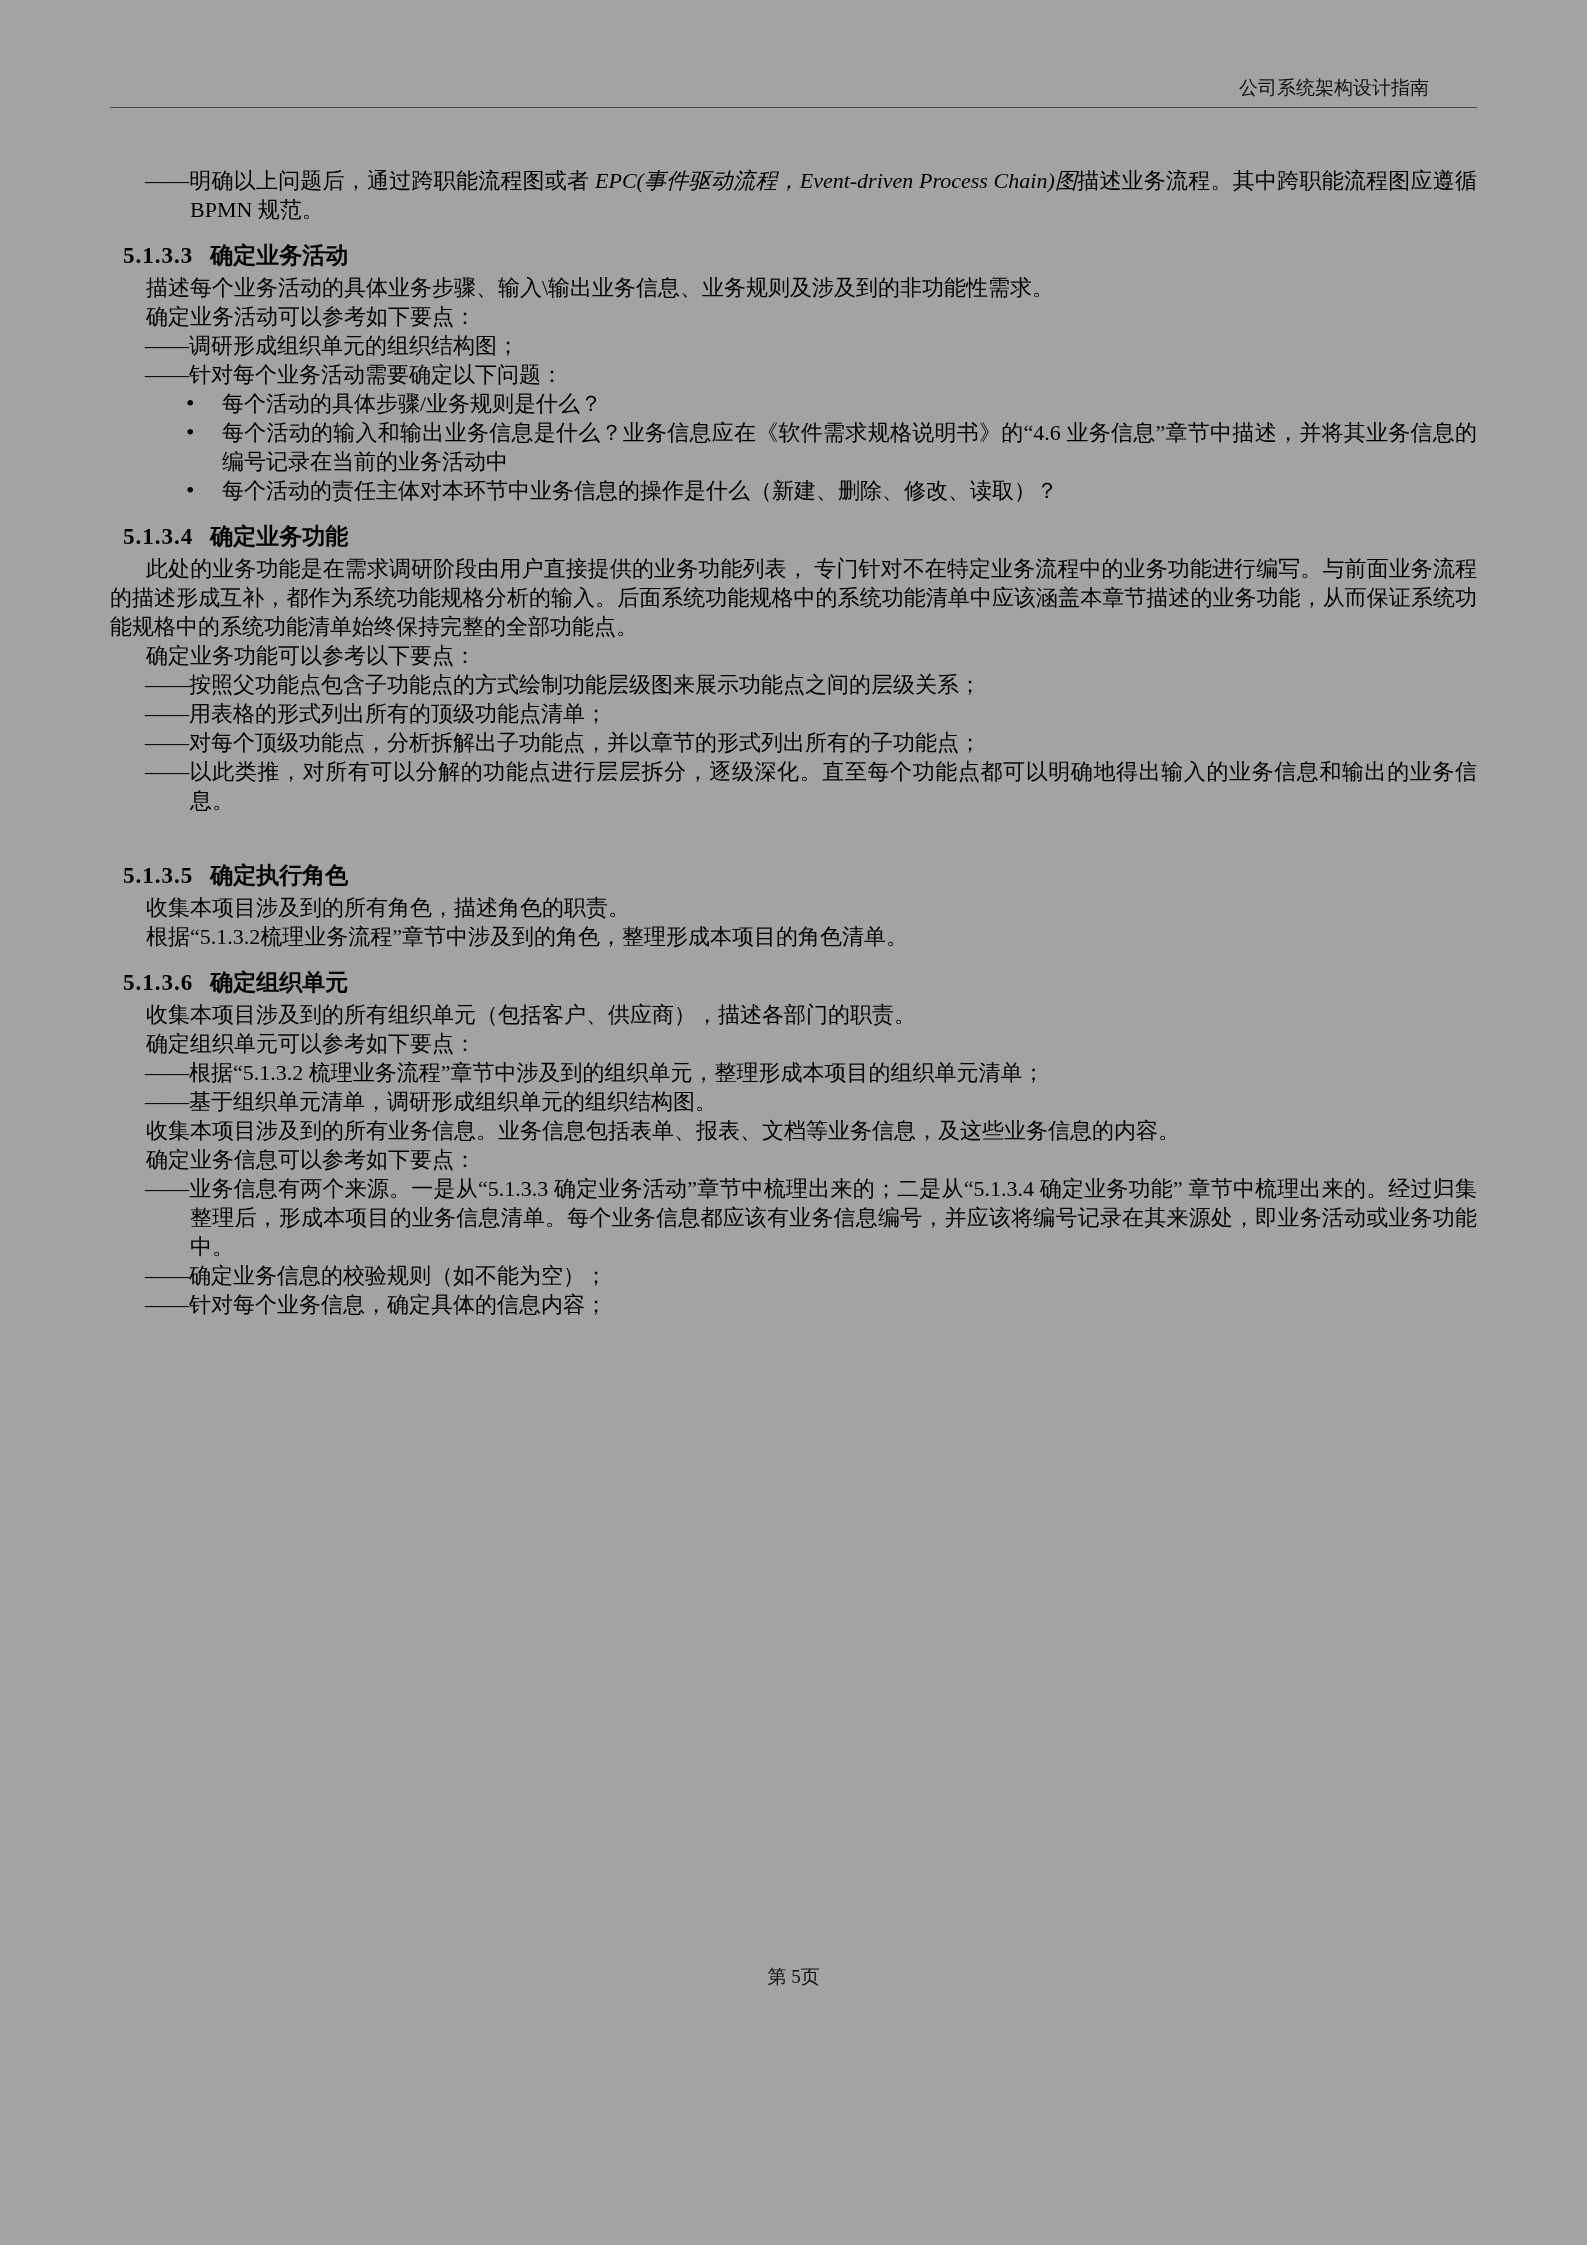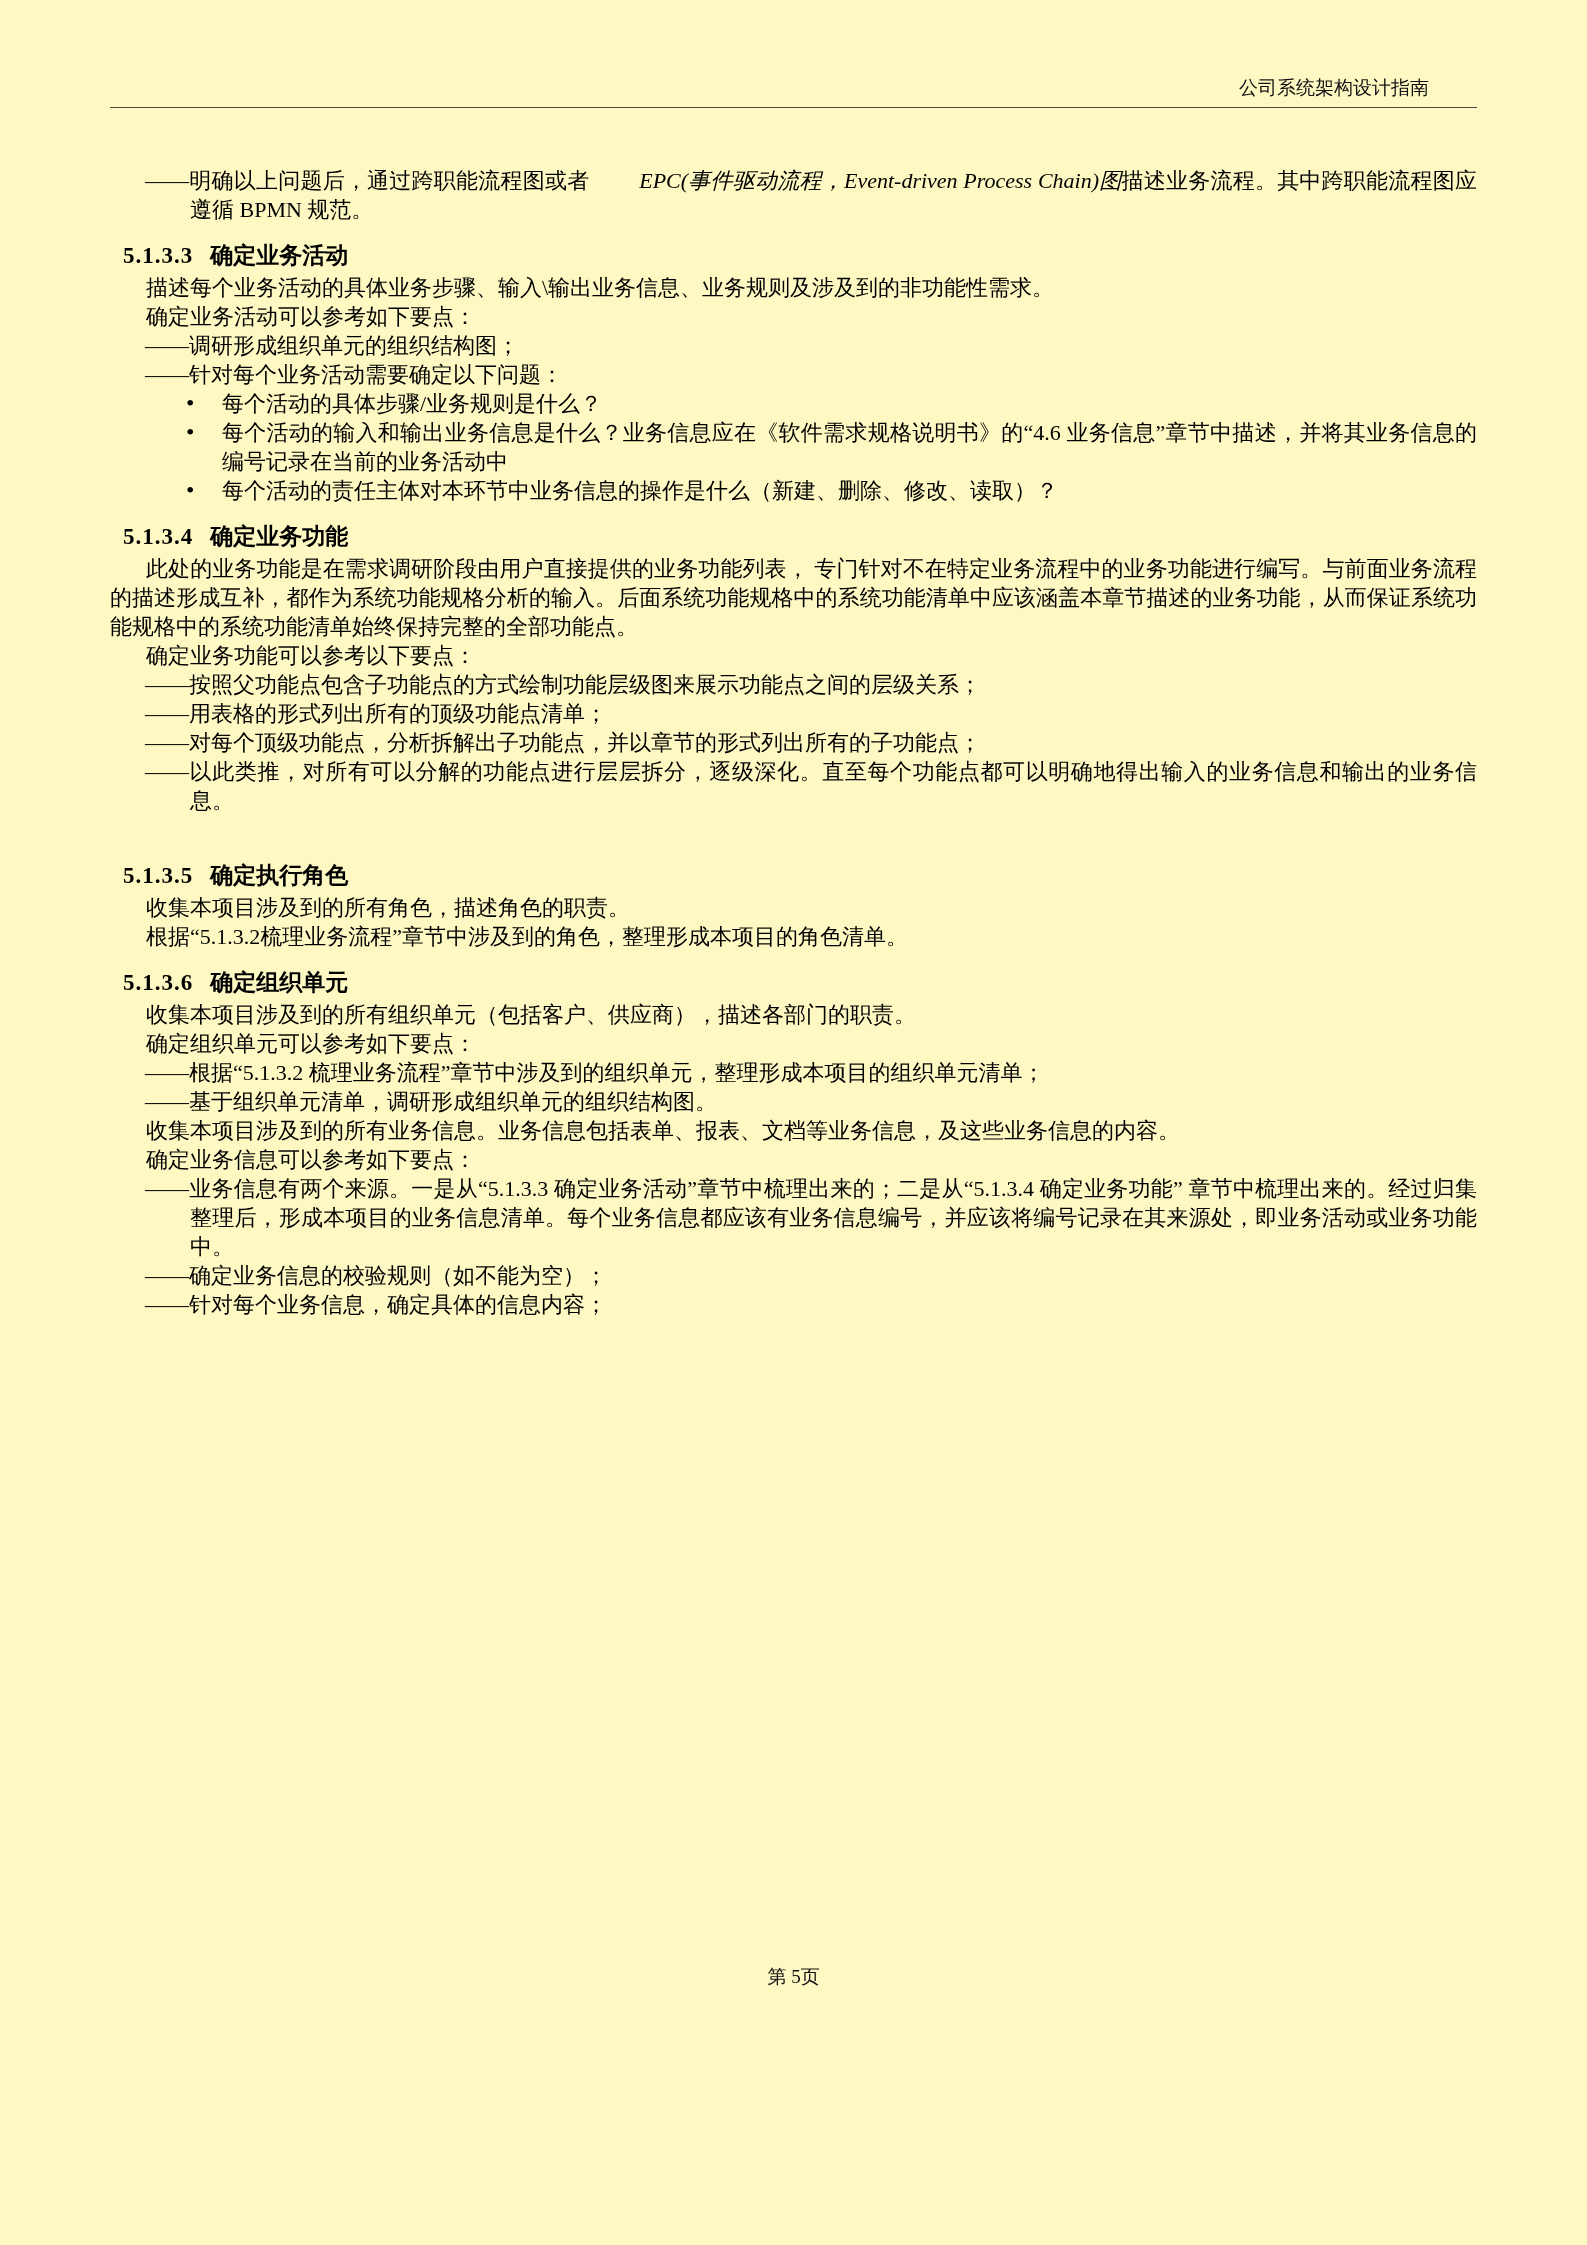--- a/index.html
+++ b/index.html
@@ -2,21 +2,21 @@
 <html><head>
 <meta charset="utf-8">
 <style>
   * { margin: 0; padding: 0; box-sizing: border-box; }
   html, body { background: #e8e8e8; }
   .page {
     position: relative;
     width: 1587px;
     height: 2245px;
     margin: 0 auto;
-    background: #fef9c3;
+    background: #a3a3a3;
     font-family: "Liberation Serif", "DejaVu Serif", serif;
     color: #000000;
     overflow: hidden;
   }
   .page-header {
     position: absolute;
     top: 76px;
     left: 110px;
     right: 110px;
     text-align: right;
@@ -61,21 +61,21 @@
     line-height: 30px;
     margin: 16px 0 2px 13px;
     text-align: left;
   }
   .heading .num {
     font-family: "Liberation Serif", "DejaVu Serif", serif;
     font-weight: 600;
     letter-spacing: 1px;
     margin-right: 17px;
   }
-  .italic { font-style: italic; margin-left: 44px; }
+  .italic { font-style: italic; }
   .spacer { height: 29px; }
   .page-footer {
     position: absolute;
     top: 1948px;
     left: 0;
     width: 100%;
     text-align: center;
     font-size: 19px;
     color: #111111;
     margin-top: 16px;

